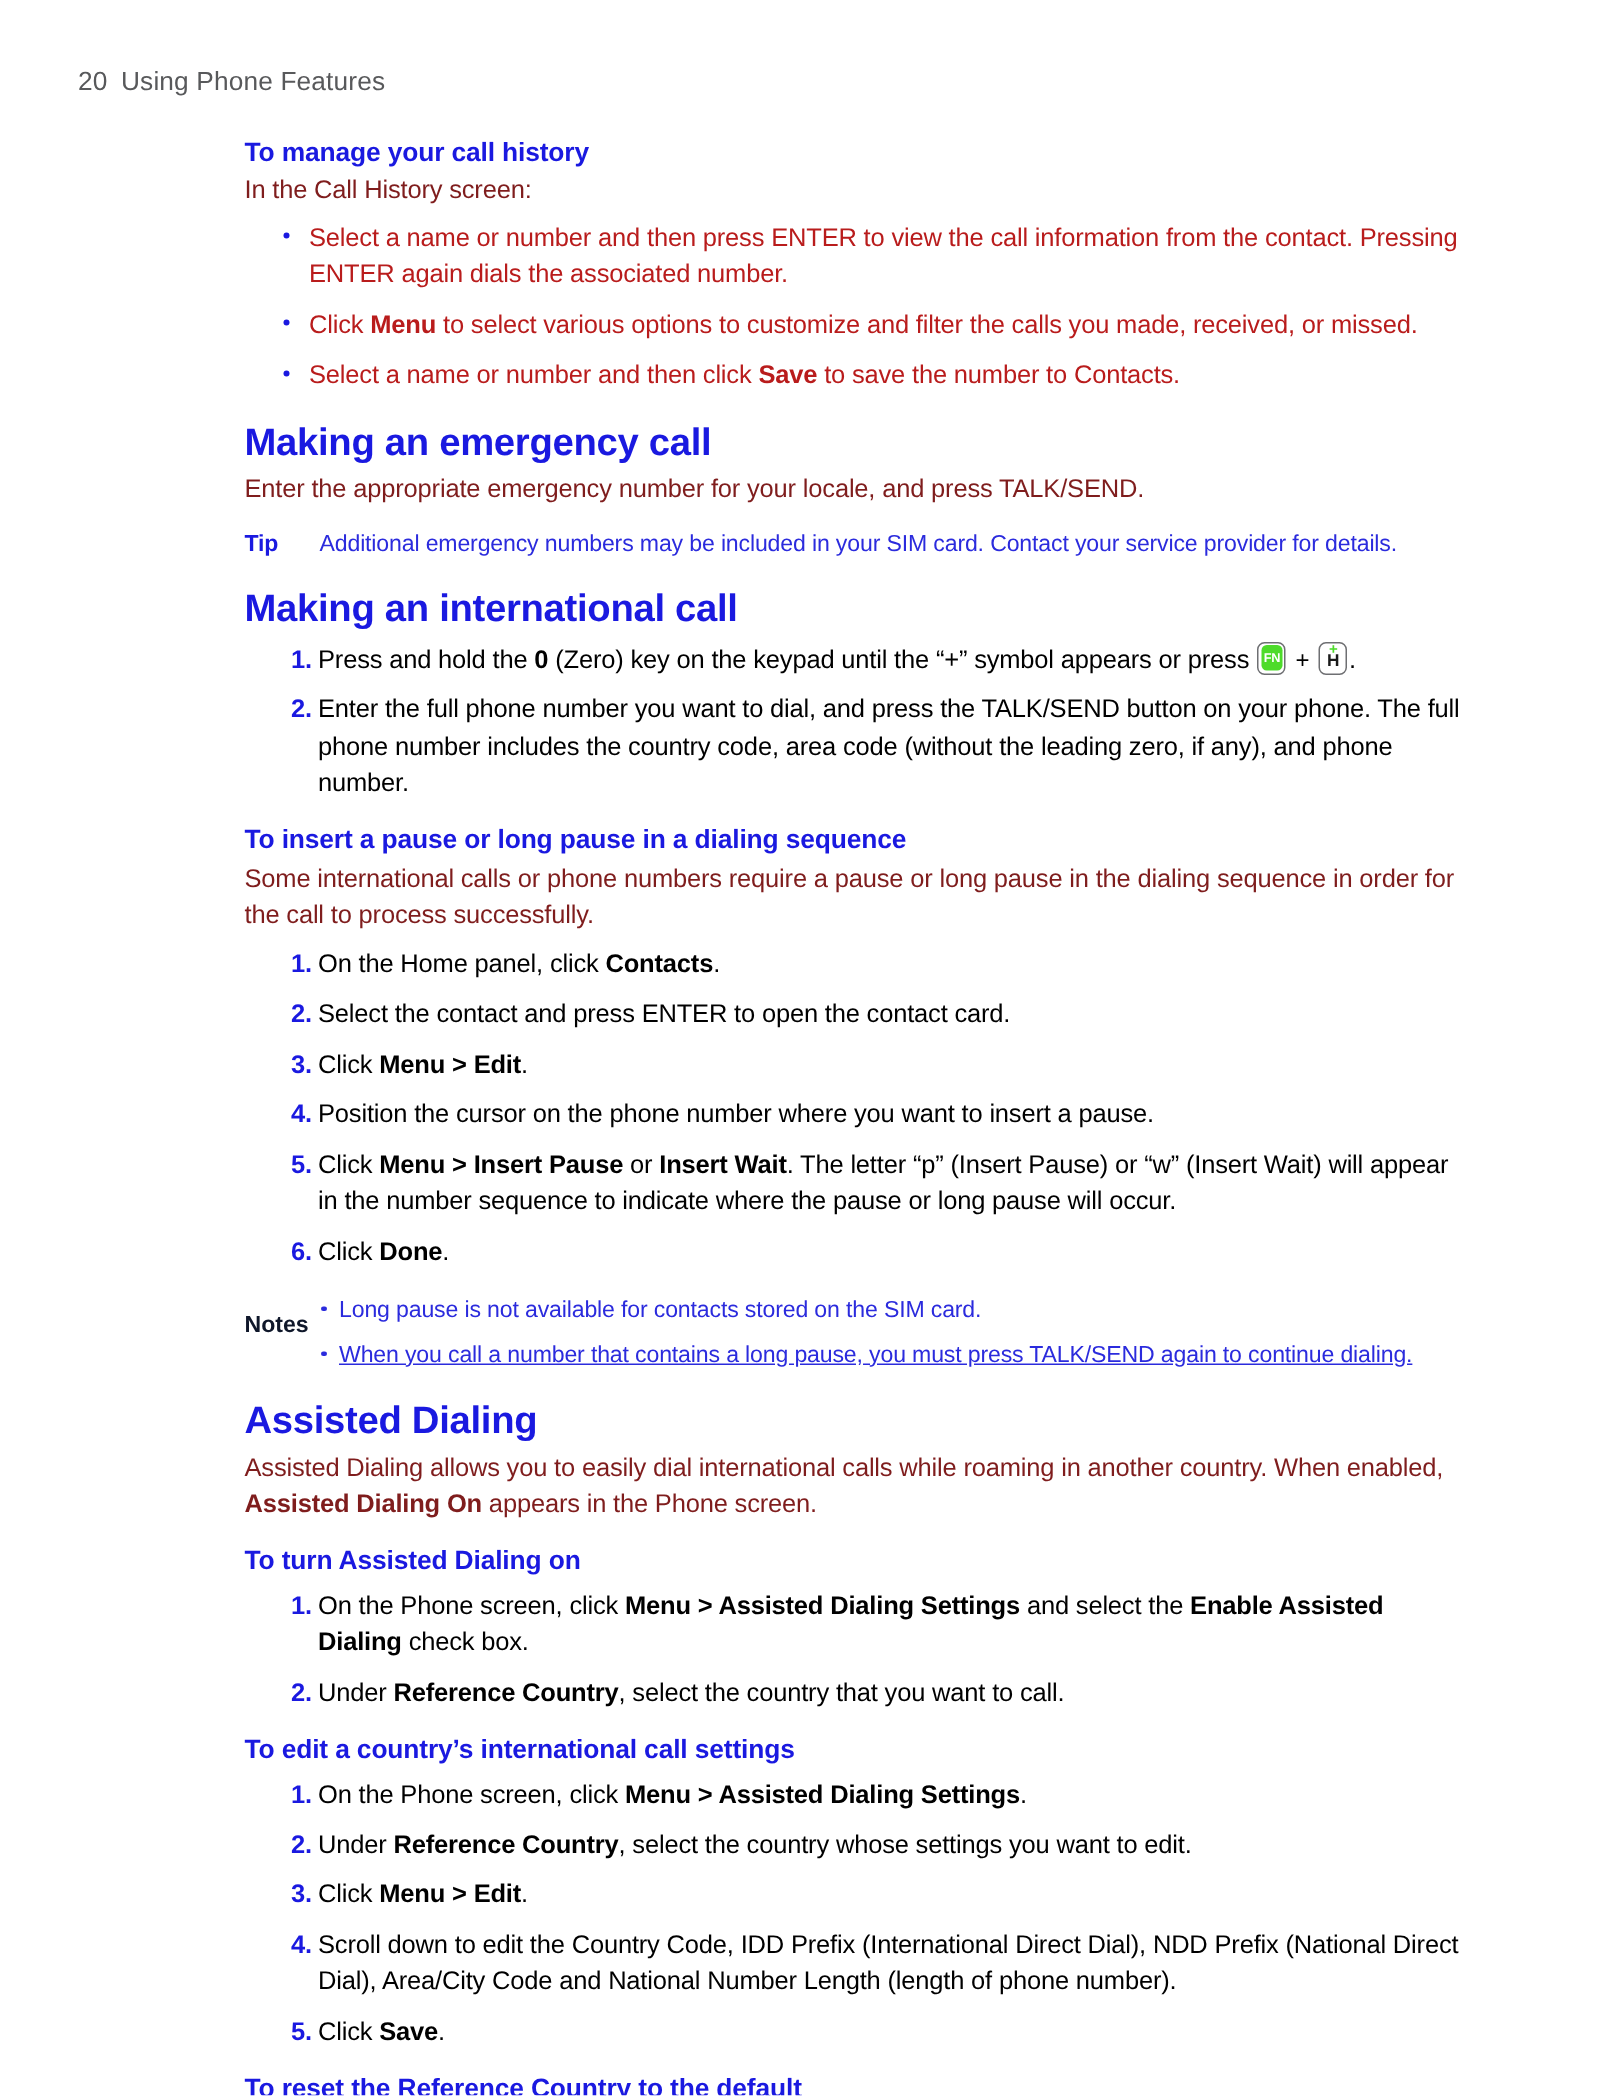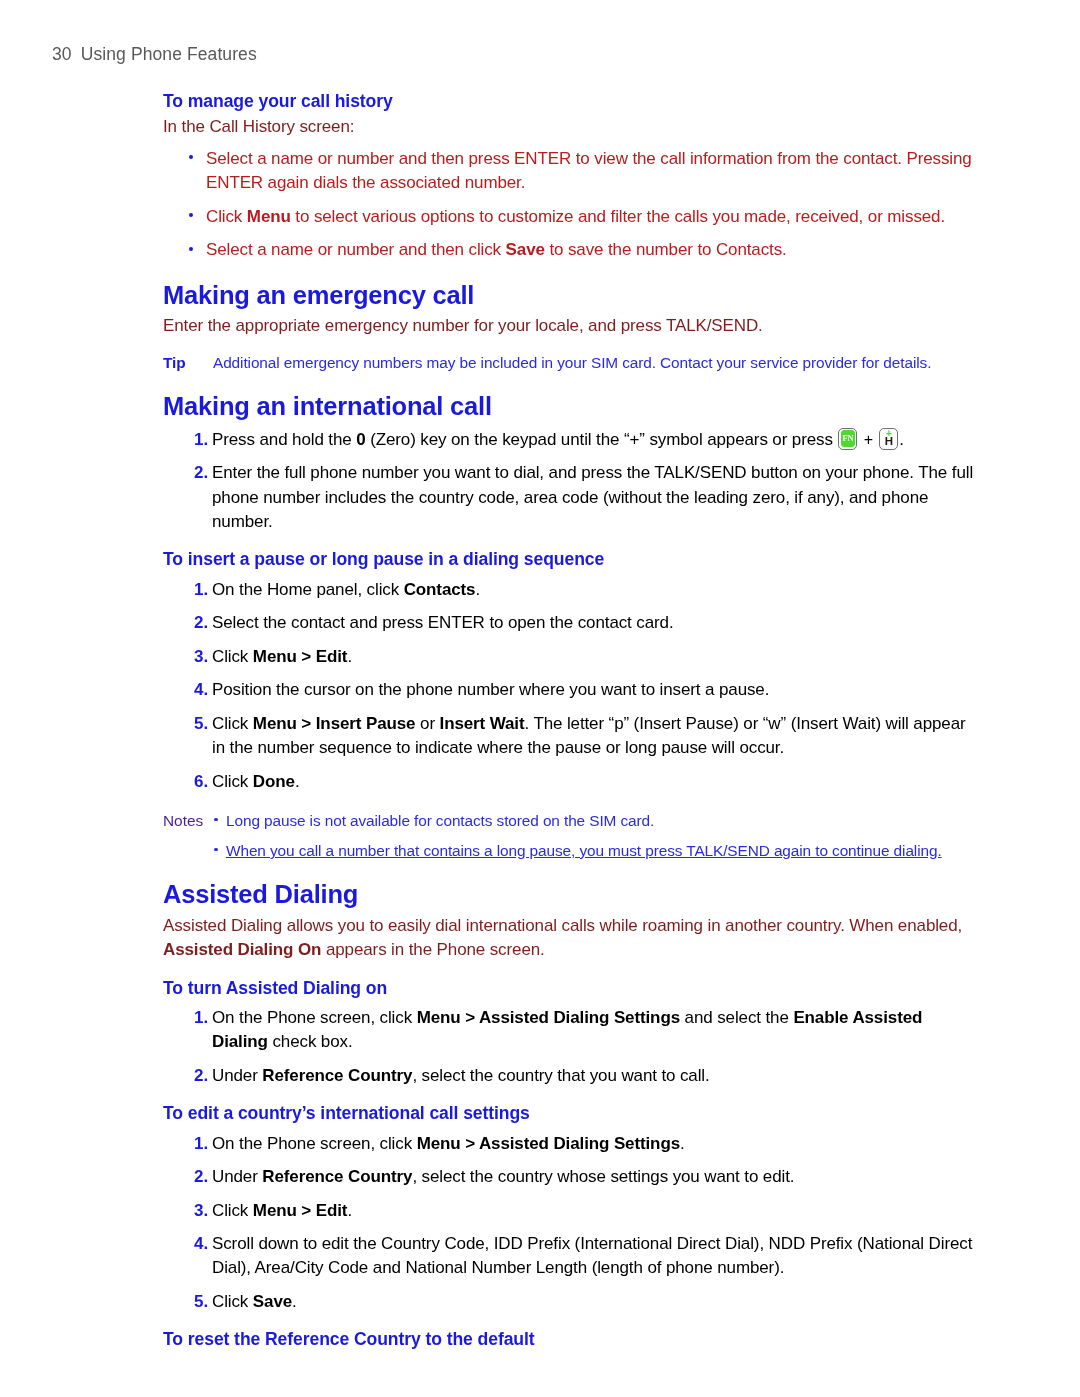--- a/index.html
+++ b/index.html
@@ -145,23 +145,23 @@
 
   .notes {
     position: relative;
     margin: 16px 0 4px 0;
     padding-left: 50px;
     color: #2b2bdd;
   }
   .notes .lbl {
     position: absolute;
     left: 0;
-    top: 0;
-    font-weight: normal;
-    color: #4c1d95;
+    top: 10px;
+    font-weight: bold;
+    color: #0f172a;
     font-size: 15.4px;
     line-height: 1.42;
   }
   .notes ul {
     list-style: none;
     margin: 0;
     padding: 0;
   }
   .notes ul li {
     position: relative;
@@ -203,21 +203,20 @@
     right: 1.5px;
     bottom: 1.5px;
     background: #4ddb2a;
     border-radius: 3.5px;
     color: #ffffff;
     font-size: 8.5px;
     font-weight: bold;
     line-height: 16.5px;
     text-align: center;
     letter-spacing: -0.3px;
-    font-family: Liberation Serif, serif;
   }
   .keycap .hchar {
     position: absolute;
     left: 0;
     right: 0;
     bottom: 1px;
     text-align: center;
     font-size: 11.5px;
     font-weight: bold;
     color: #1a1a1a;
@@ -239,21 +238,21 @@
     color: #000;
     padding: 0 1px;
   }
 </style>
 </head>
 <body>
 
 <div class="page">
 
   <div class="running-header">
-    <span class="pg">30</span><span>Using Phone Features</span>
+    <span class="pg">20</span><span>Using Phone Features</span>
   </div>
 
   <div class="content">
 
     <div class="h2 first">To manage your call history</div>
     <div class="para">In the Call History screen:</div>
     <ul class="bullets">
         <li><span class="dot"></span>Select a name or number and then press ENTER to view the call information from the contact. Pressing ENTER again dials the associated number.</li>
         <li><span class="dot"></span>Click <b>Menu</b> to select various options to customize and filter the calls you made, received, or missed.</li>
         <li><span class="dot"></span>Select a name or number and then click <b>Save</b> to save the number to Contacts.</li>
@@ -266,20 +265,21 @@
       <span class="ctext">Additional emergency numbers may be included in your SIM card. Contact your service provider for details.</span>
     </div>
 
     <div class="h1">Making an international call</div>
     <ol class="steps">
         <li><span class="num">1.</span>Press and hold the <b>0</b> (Zero) key on the keypad until the “+” symbol appears or press <span class="keycap"><span class="fnbadge">FN</span></span><span class="plussep"> + </span><span class="keycap"><span class="plusmark">+</span><span class="hchar">H</span></span>.</li>
         <li><span class="num">2.</span>Enter the full phone number you want to dial, and press the TALK/SEND button on your phone. The full phone number includes the country code, area code (without the leading zero, if any), and phone number.</li>
       </ol>
 
     <div class="h2">To insert a pause or long pause in a dialing sequence</div>
+    <div class="para">Some international calls or phone numbers require a pause or long pause in the dialing sequence in order for the call to process successfully.</div>
     <ol class="steps">
         <li><span class="num">1.</span>On the Home panel, click <b>Contacts</b>.</li>
         <li><span class="num">2.</span>Select the contact and press ENTER to open the contact card.</li>
         <li><span class="num">3.</span>Click <b>Menu &gt; Edit</b>.</li>
         <li><span class="num">4.</span>Position the cursor on the phone number where you want to insert a pause.</li>
         <li><span class="num">5.</span>Click <b>Menu &gt; Insert Pause</b> or <b>Insert Wait</b>. The letter “p” (Insert Pause) or “w” (Insert Wait) will appear in the number sequence to indicate where the pause or long pause will occur.</li>
         <li><span class="num">6.</span>Click <b>Done</b>.</li>
       </ol>
     <div class="notes">
       <span class="lbl">Notes</span>

